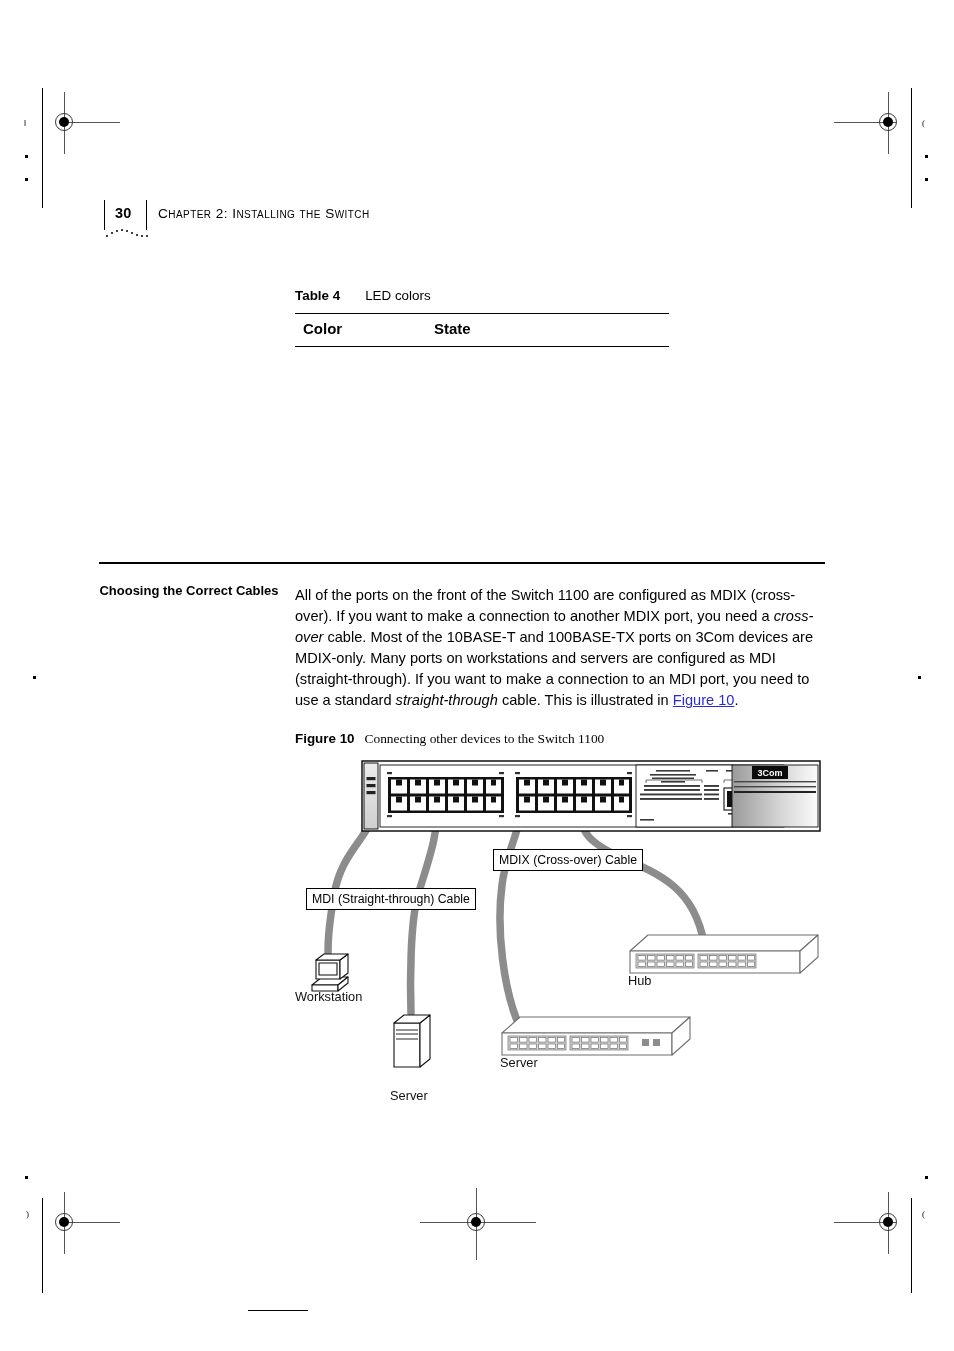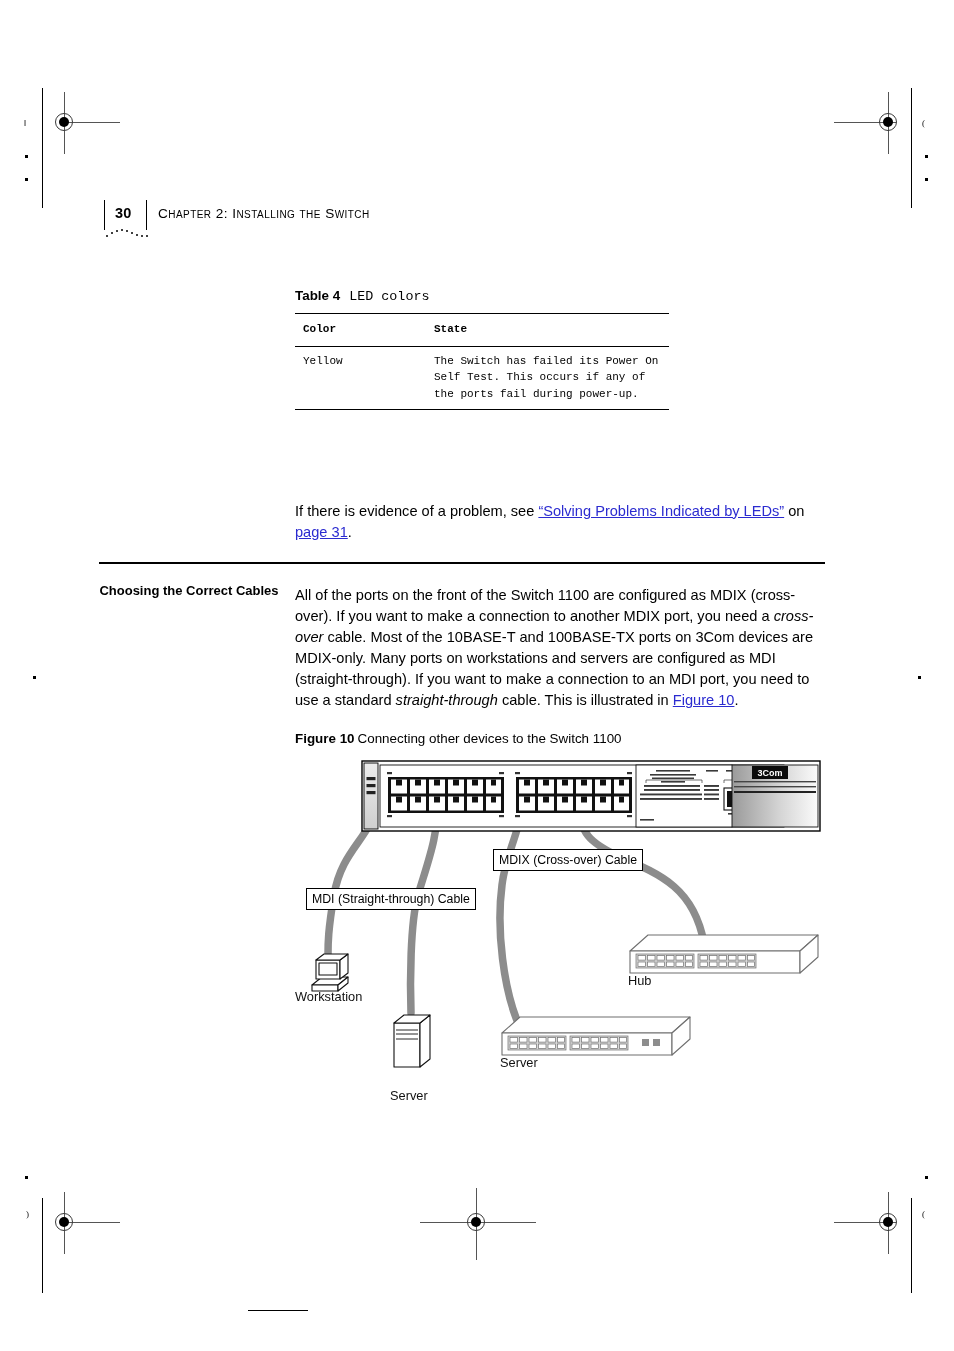--- a/index.html
+++ b/index.html
@@ -134,30 +134,29 @@
 
   
   .table-caption {
     position: absolute;
     left: 295px;
     top: 288px;
     font-size: 13.4px;
     white-space: nowrap;
   }
   .table-caption b { font-weight: bold; }
-  .table-caption .cap-text { margin-left: 9px; font-family: Liberation Mono, monospace; }
+  .table-caption .cap-text { margin-left: 25px; }
 
   .led-table {
     position: absolute;
     left: 295px;
     top: 313px;
     width: 374px;
     border-collapse: collapse;
-    font-size: 11px;
-    font-family: Liberation Mono, monospace;
+    font-size: 15px;
   }
   .led-table th,
   .led-table td {
     text-align: left;
     vertical-align: top;
     padding: 0;
     line-height: 16.6px;
   }
   .led-table thead th {
     font-weight: bold;
@@ -219,21 +218,21 @@
 
   
   .figure-caption {
     position: absolute;
     left: 295px;
     top: 731px;
     font-size: 13.4px;
     white-space: nowrap;
   }
   .figure-caption b { font-weight: bold; }
-  .figure-caption .cap-text { margin-left: 3px; }
+  .figure-caption .cap-text { margin-left: 10px; font-family: Liberation Serif, serif; }
 
   
   .figure-art {
     position: absolute;
     left: 290px;
     top: 755px;
     width: 540px;
     height: 330px;
   }
   .figure-art svg { display: block; }
@@ -334,30 +333,23 @@
   </div>
 
   <table class="led-table">
     <thead>
       <tr>
         <th class="col-color">Color</th>
         <th>State</th>
       </tr>
     </thead>
     <tbody>
-      <tr>
-        <td>Yellow</td>
-        <td>The Switch has failed its Power On Self Test. This occurs if any of the ports fail during power-up.</td>
-      </tr>
     </tbody>
   </table>
 
-  <p class="problem-para">
-    <span>If there is evidence of a problem, see </span><a class="doclink" href="#">“Solving Problems Indicated by LEDs”</a><span> on </span><a class="doclink" href="#">page 31</a><span>.</span>
-  </p>
 
   <div class="section-rule"></div>
   <h2 class="section-heading">Choosing the Correct Cables</h2>
   <p class="section-body">
     <span>All of the ports on the front of the Switch 1100 are configured as MDIX (cross-over). If you want to make a connection to another MDIX port, you need a </span><i>cross-over</i><span> cable. Most of the 10BASE-T and 100BASE-TX ports on 3Com devices are MDIX-only. Many ports on workstations and servers are configured as MDI (straight-through). If you want to make a connection to an MDI port, you need to use a standard </span><i>straight-through</i><span> cable. This is illustrated in </span><a class="doclink" href="#">Figure 10</a><span>.</span>
   </p>
 
   <div class="figure-caption">
     <b>Figure 10</b><span class="cap-text">Connecting other devices to the Switch 1100</span>
   </div>

